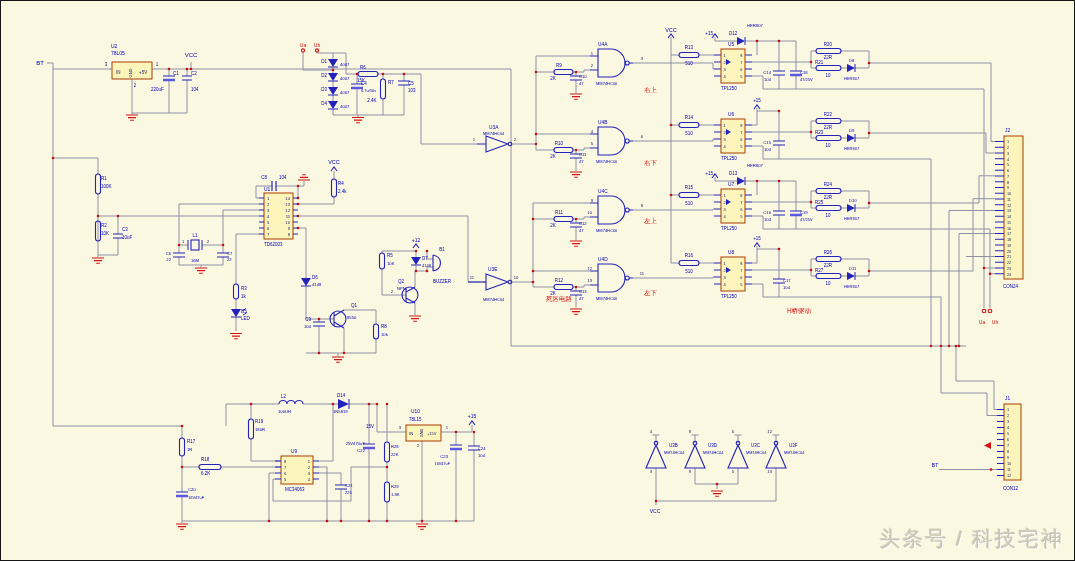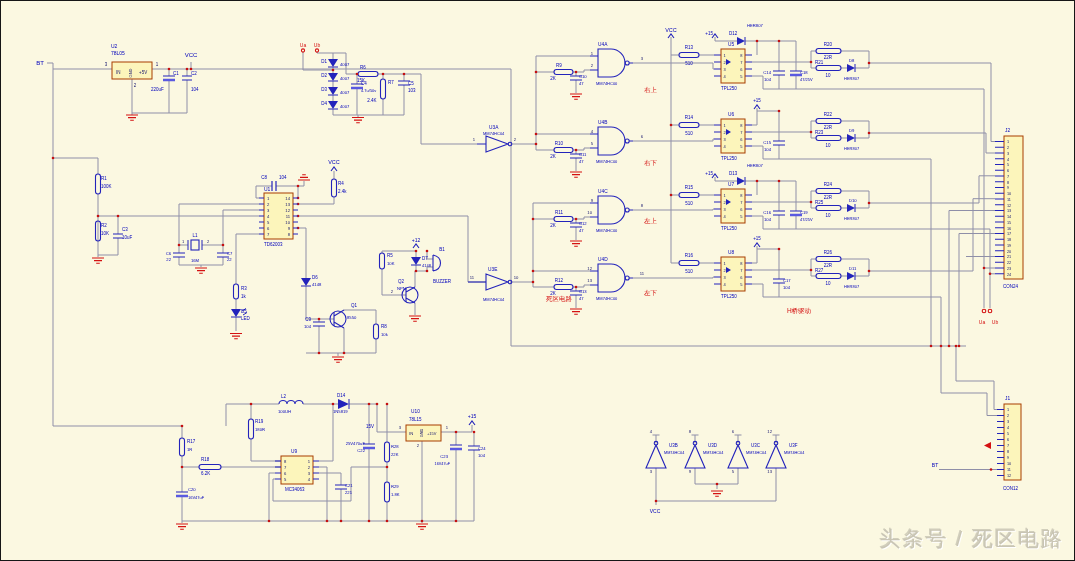--- a/index.html
+++ b/index.html
@@ -639,14 +639,14 @@
         <line x1="996" y1="456.5" x2="1003" y2="456.5" class="pin"></line>
         <text x="1006" y="464.4" fill="#15156e" font-size="3.8" text-anchor="start">10</text>
         <line x1="996" y1="462.5" x2="1003" y2="462.5" class="pin"></line>
         <text x="1006" y="470.4" fill="#15156e" font-size="3.8" text-anchor="start">11</text>
         <line x1="996" y1="468.5" x2="1003" y2="468.5" class="pin"></line>
         <text x="1006" y="476.4" fill="#15156e" font-size="3.8" text-anchor="start">12</text>
         <line x1="996" y1="474.5" x2="1003" y2="474.5" class="pin"></line>
       </g>
 </svg>
 
-<div class="watermark">头条号 / 死区电路</div>
+<div class="watermark">头条号 / 科技宅神</div>
 </div>
 
 </body></html>

